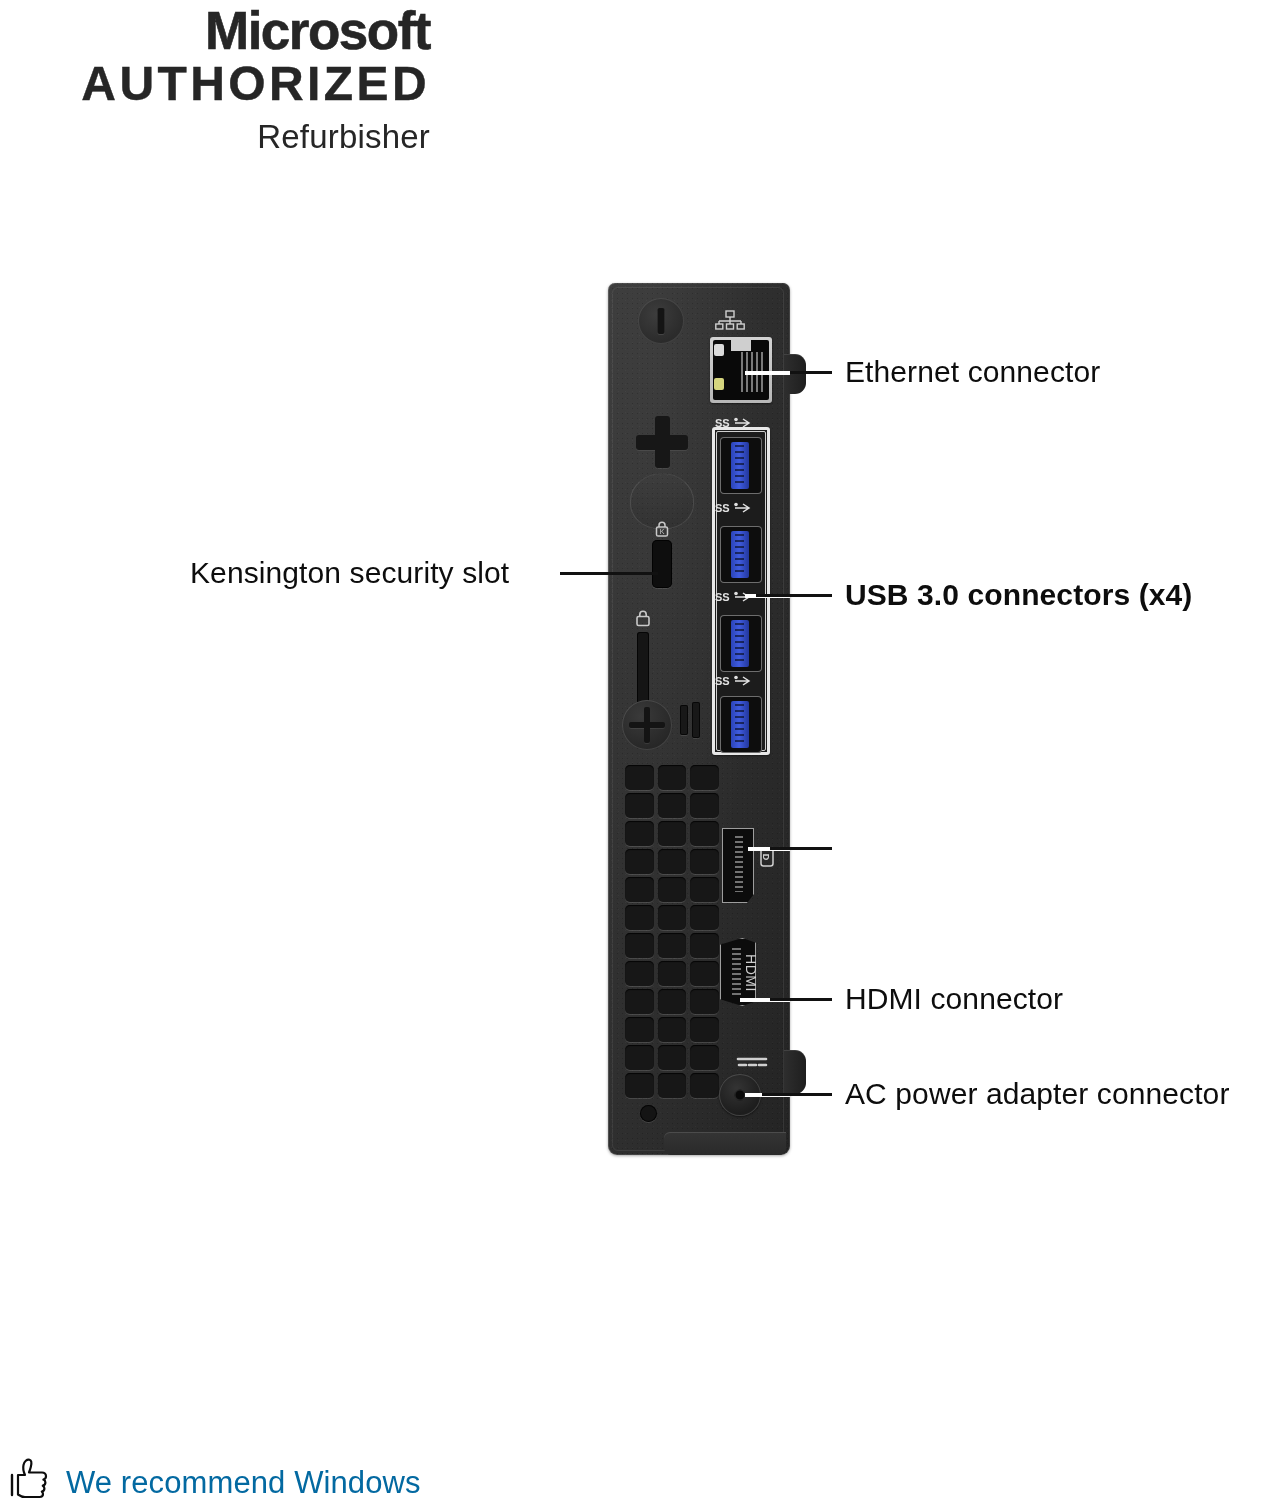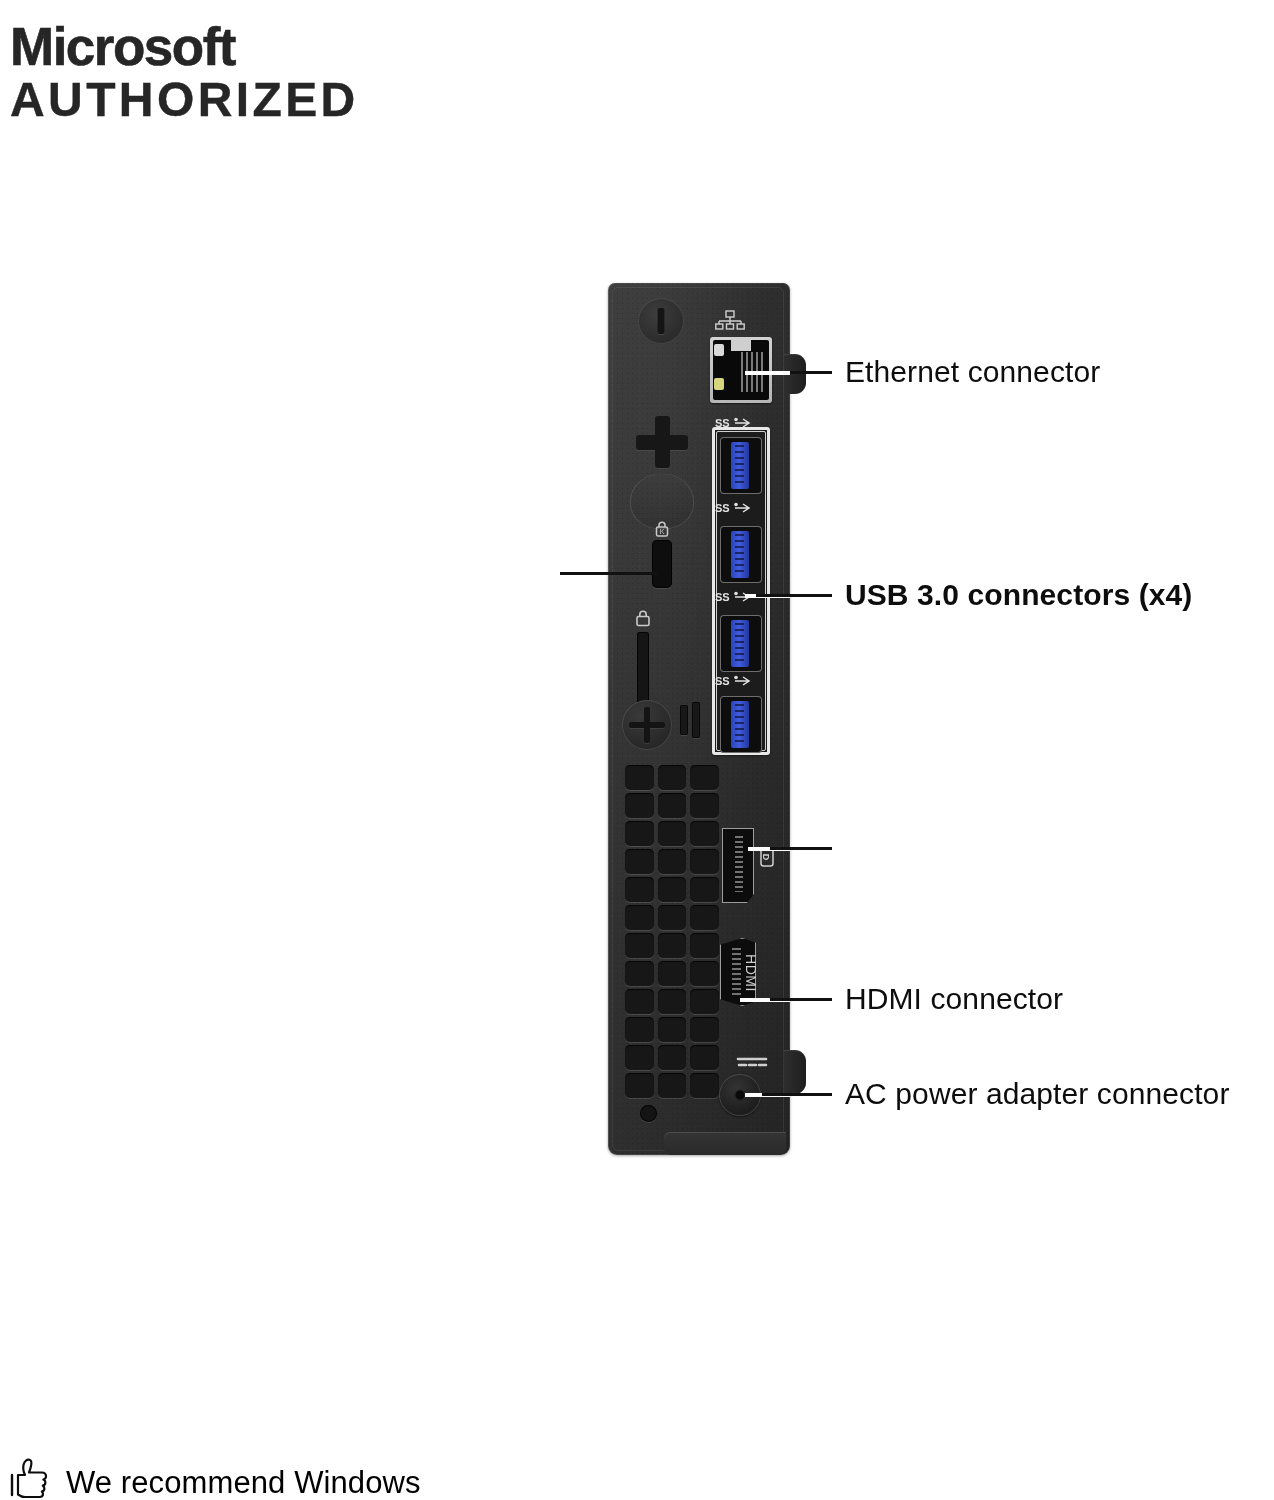--- a/index.html
+++ b/index.html
@@ -13,22 +13,23 @@
     position: relative;
     font-family: "Liberation Sans", sans-serif;
     color: #1a1a1a;
     overflow: hidden;
   }
 
   
   #brand-badge {
     position: absolute;
     left: 10px;
-    top: 20px;
+    top: 4px;
     width: 420px;
+    text-align: right;
   }
   #brand-line-1 {
     font-size: 53px;
     font-weight: bold;
     letter-spacing: -1.5px;
     line-height: 1.02;
     color: #262626;
     -webkit-text-stroke: 0.6px #262626;
   }
   #brand-line-2 {
@@ -54,21 +55,21 @@
     position: absolute;
     left: 8px;
     top: 1453px;
     display: flex;
     align-items: center;
     gap: 14px;
   }
   #footer-recommend .thumb-icon { width: 44px; height: 44px; display:block; }
   #footer-recommend .footer-text {
     font-size: 31px;
-    color: #000000;
+    color: #0369a1;
     letter-spacing: 0.1px;
     margin-top: 12px;
   }
 
   
   #device-figure {
     position: absolute;
     left: 0;
     top: 0;
     width: 1274px;
@@ -461,20 +462,21 @@
     background: #ffffff;
     height: 4px;
   }
 </style>
 </head>
 <body>
 
 <div id="brand-badge">
   <div id="brand-line-1">Microsoft</div>
   <div id="brand-line-2">AUTHORIZED</div>
+  <div id="brand-line-3">Refurbisher</div>
 </div>
 
 <div id="device-figure">
 
   <div class="top-notch"></div>
   <div class="chassis"></div>
   <div class="chassis-bezel"></div>
   <div class="bottom-foot"></div>
 
   <div class="side-tab t1"></div>
@@ -656,20 +658,21 @@
   <div class="leader white" style="left:740px; top:998px; width:50px;"></div>
   <div class="leader" style="left:770px; top:998px; width:62px;"></div>
 
   <div class="leader white" style="left:745px; top:1093px; width:45px;"></div>
   <div class="leader" style="left:762px; top:1093px; width:70px;"></div>
 
   <div class="callout-label" style="left:845px; top:355px;">Ethernet connector</div>
 
   <div class="callout-label" style="left:845px; top:578px;font-weight:bold;">USB 3.0 connectors (x4)</div>
 
+  <div class="callout-label" style="left:190px; top:556px;">Kensington security slot</div>
 
 
   <div class="callout-label" style="left:845px; top:982px;text-align:center;">HDMI connector</div>
 
   <div class="callout-label" style="left:845px; top:1077px;">AC power adapter connector</div>
 
 </div>
 
 <div id="footer-recommend">
   <span class="thumb-icon">

